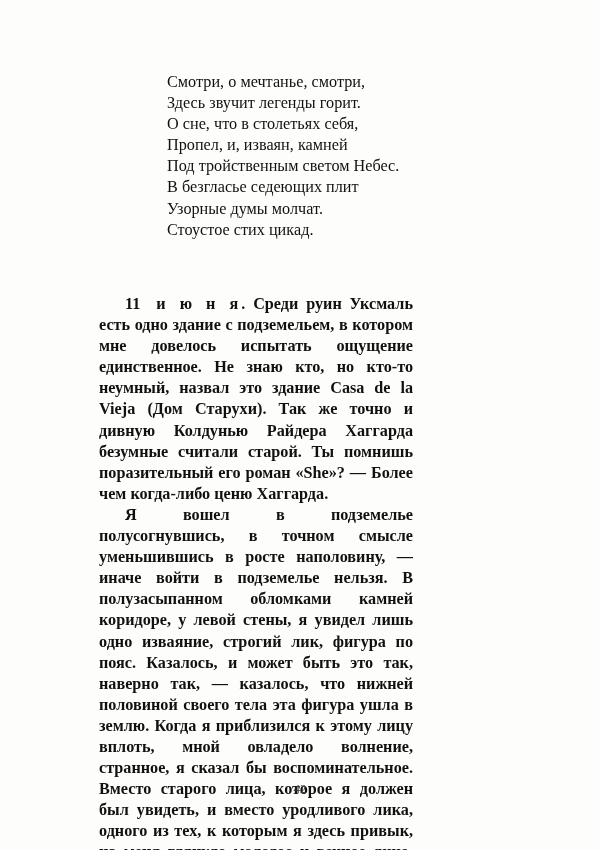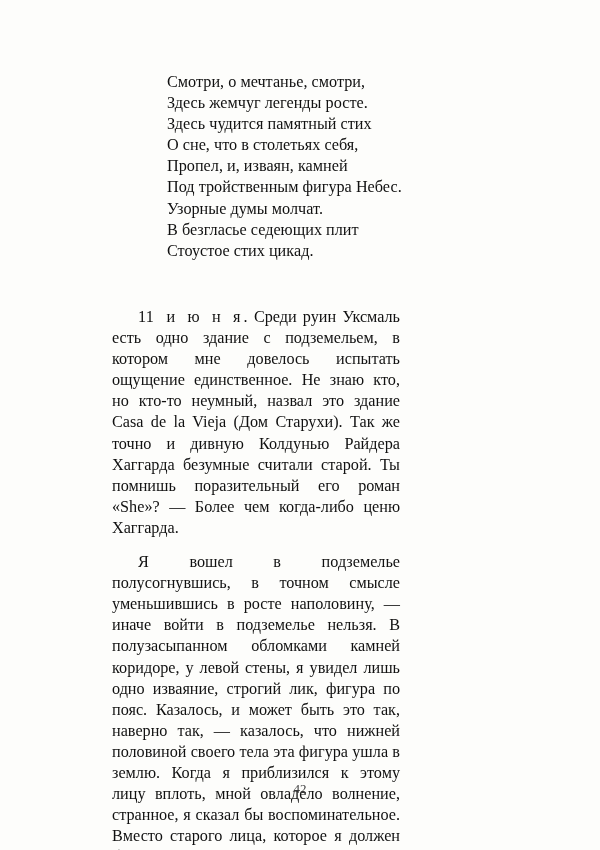--- a/index.html
+++ b/index.html
@@ -45,22 +45,23 @@
     position: absolute;
     left: 99px;
     top: 294px;
     width: 314px;
   }
   .para {
     font-size: 16.2px;
     line-height: 21.1px;
     text-align: justify;
     text-align-last: left;
-    margin: 13px;
+    margin: 0;
     hyphens: manual;
+    font-weight: bold;
   }
   .para + .para {
     margin-top: 0px;
   }
   .indent {
     display: inline-block;
     width: 26px;
   }
   .spaced-date {
     letter-spacing: 0.01em;
@@ -80,27 +81,26 @@
     color: #3a3a3a;
   }
 </style>
 </head>
 <body>
 
 <div class="page">
 
   <div class="poem">
     <div class="poem-line">Смотри, о мечтанье, смотри,</div>
-    <div class="poem-line">Здесь жемчуг легенды росте.</div>
-    <div class="poem-line">Здесь чудится памятный стих</div>
+    <div class="poem-line">Здесь звучит легенды горит.</div>
     <div class="poem-line">О сне, что в столетьях себя,</div>
     <div class="poem-line">Пропел, и, изваян, камней</div>
-    <div class="poem-line">Под тройственным фигура Небес.</div>
+    <div class="poem-line">Под тройственным светом Небес.</div>
+    <div class="poem-line">В безгласье седеющих плит</div>
     <div class="poem-line">Узорные думы молчат.</div>
-    <div class="poem-line">В безгласье седеющих плит</div>
     <div class="poem-line">Стоустое стих цикад.</div>
   </div>
 
   <div class="prose">
 
     <p class="para"><span class="indent"></span><span class="spaced-date">11</span><span>&nbsp; </span><span class="date-word">и ю н я</span><span>.</span><span> Среди руин Уксмаль есть одно здание с подземельем, в котором мне довелось испытать ощущение единственное. Не знаю кто, но кто-то неумный, назвал это здание Casa de la Vieja (Дом Старухи). Так же точно и дивную Колдунью Райдера Хаггарда безумные считали старой. Ты помнишь поразительный его роман «She»? — Более чем когда-либо ценю Хаггарда.</span></p>
 
     <p class="para"><span class="indent"></span><span>Я вошел в подземелье полусогнувшись, в точном смысле уменьшившись в росте наполовину, — иначе войти в подземелье нельзя. В полузасыпанном обломками камней коридоре, у левой стены, я увидел лишь одно изваяние, строгий лик, фигура по пояс. Казалось, и может быть это так, наверно так, — казалось, что нижней половиной своего тела эта фигура ушла в землю. Когда я приблизился к этому лицу вплоть, мной овладело волнение, странное, я сказал бы воспоминательное. Вместо старого лица, которое я должен был увидеть, и вместо уродливого лика, одного из тех, к которым я здесь привык, на меня глянуло молодое и вечное лицо, молодое и прекрасное. «Да ведь это она, она», подумал я про себя, «She who must be obeyed».</span></p>
 
   </div>

